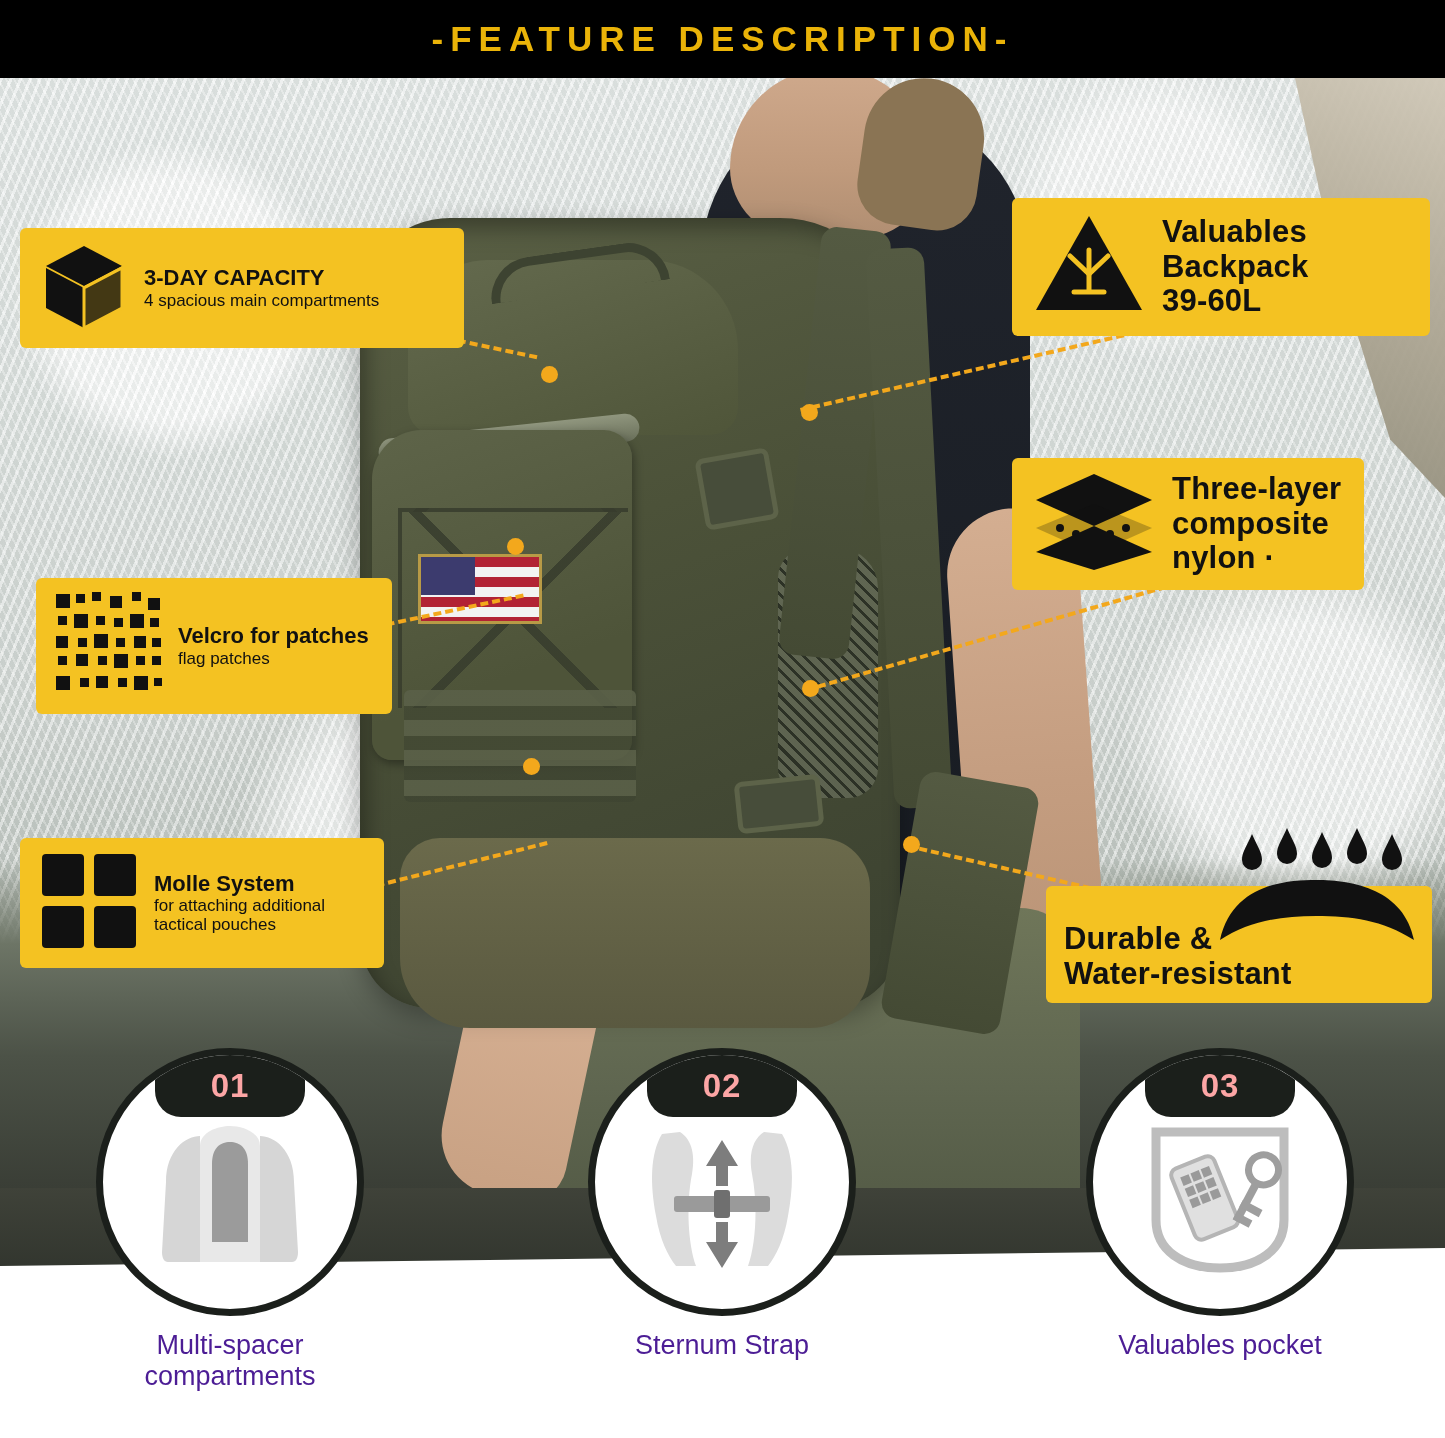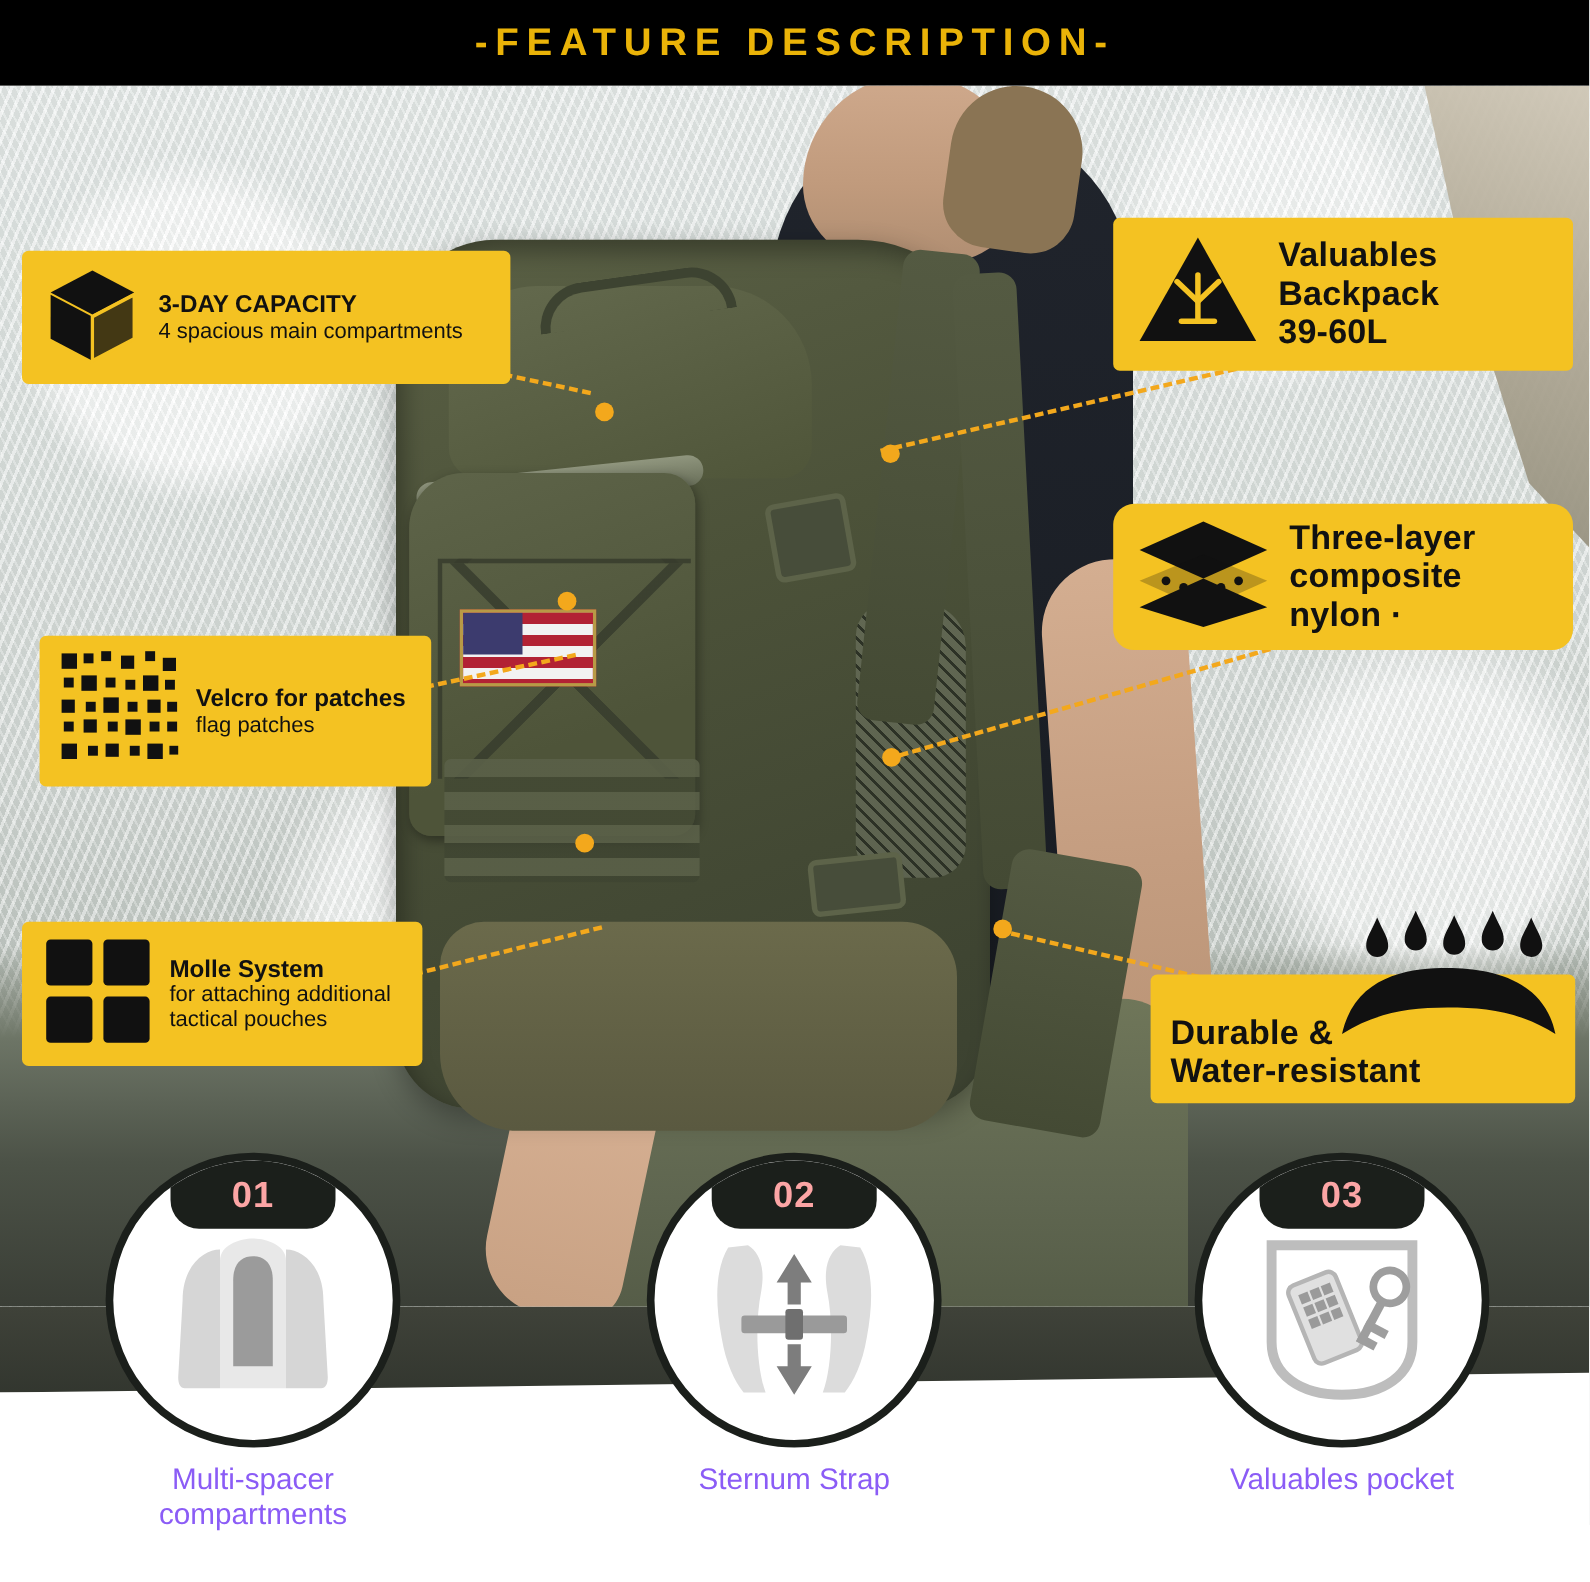--- a/index.html
+++ b/index.html
@@ -218,28 +218,28 @@
     background: #F4C222;
     display: flex;
     align-items: center;
     gap: 14px;
     padding: 12px 18px;
     border-radius: 6px;
   }
   .callout .ico { flex: 0 0 auto; display: block; }
   .callout .txt { color: #111; line-height: 1.12; }
   .c-title { font-size: 22px; font-weight: bold; display: block; }
-  .c-sub { font-size: 20px; font-weight: normal; display: block; }
+  .c-sub { font-size: 17px; font-weight: normal; display: block; }
   .c-line { font-size: 31px; font-weight: bold; display: block; letter-spacing: .2px; }
 
   #callout-capacity { left: 20px; top: 150px; width: 444px; }
   #callout-velcro   { left: 36px; top: 500px; width: 356px; }
   #callout-molle    { left: 20px; top: 760px; width: 364px; }
   #callout-expand   { left: 1012px; top: 120px; width: 418px; }
-  #callout-nylon    { left: 1012px; top: 380px; width: 418px; border-radius: 19px; }
+  #callout-nylon    { left: 1012px; top: 380px; width: 352px; }
   #callout-durable  { left: 1046px; top: 808px; width: 386px; padding-top: 36px; }
 
   
   .leader {
     position: absolute;
     height: 0;
     border-top: 4px dashed #F3A81C;
     transform-origin: 0 0;
   }
   .dot {
@@ -284,21 +284,21 @@
     border-radius: 0 0 26px 26px;
     color: #fca5a5;
     font-size: 33px; font-weight: bold;
     display: flex; align-items: center; justify-content: center;
     letter-spacing: 1px;
   }
   .circle .glyph { margin-top: 38px; }
   .circle-caption {
     margin-top: 14px;
     font-size: 27px;
-    color: #8b5cf6;
+    color: #4c1d95;
     line-height: 1.15;
   }
   #item-01 { left: 80px; top: -140px; }
   #item-02 { left: 572px; top: -140px; }
   #item-03 { left: 1070px; top: -140px; }
 </style>
 </head>
 <body>
 
 <div id="page">

